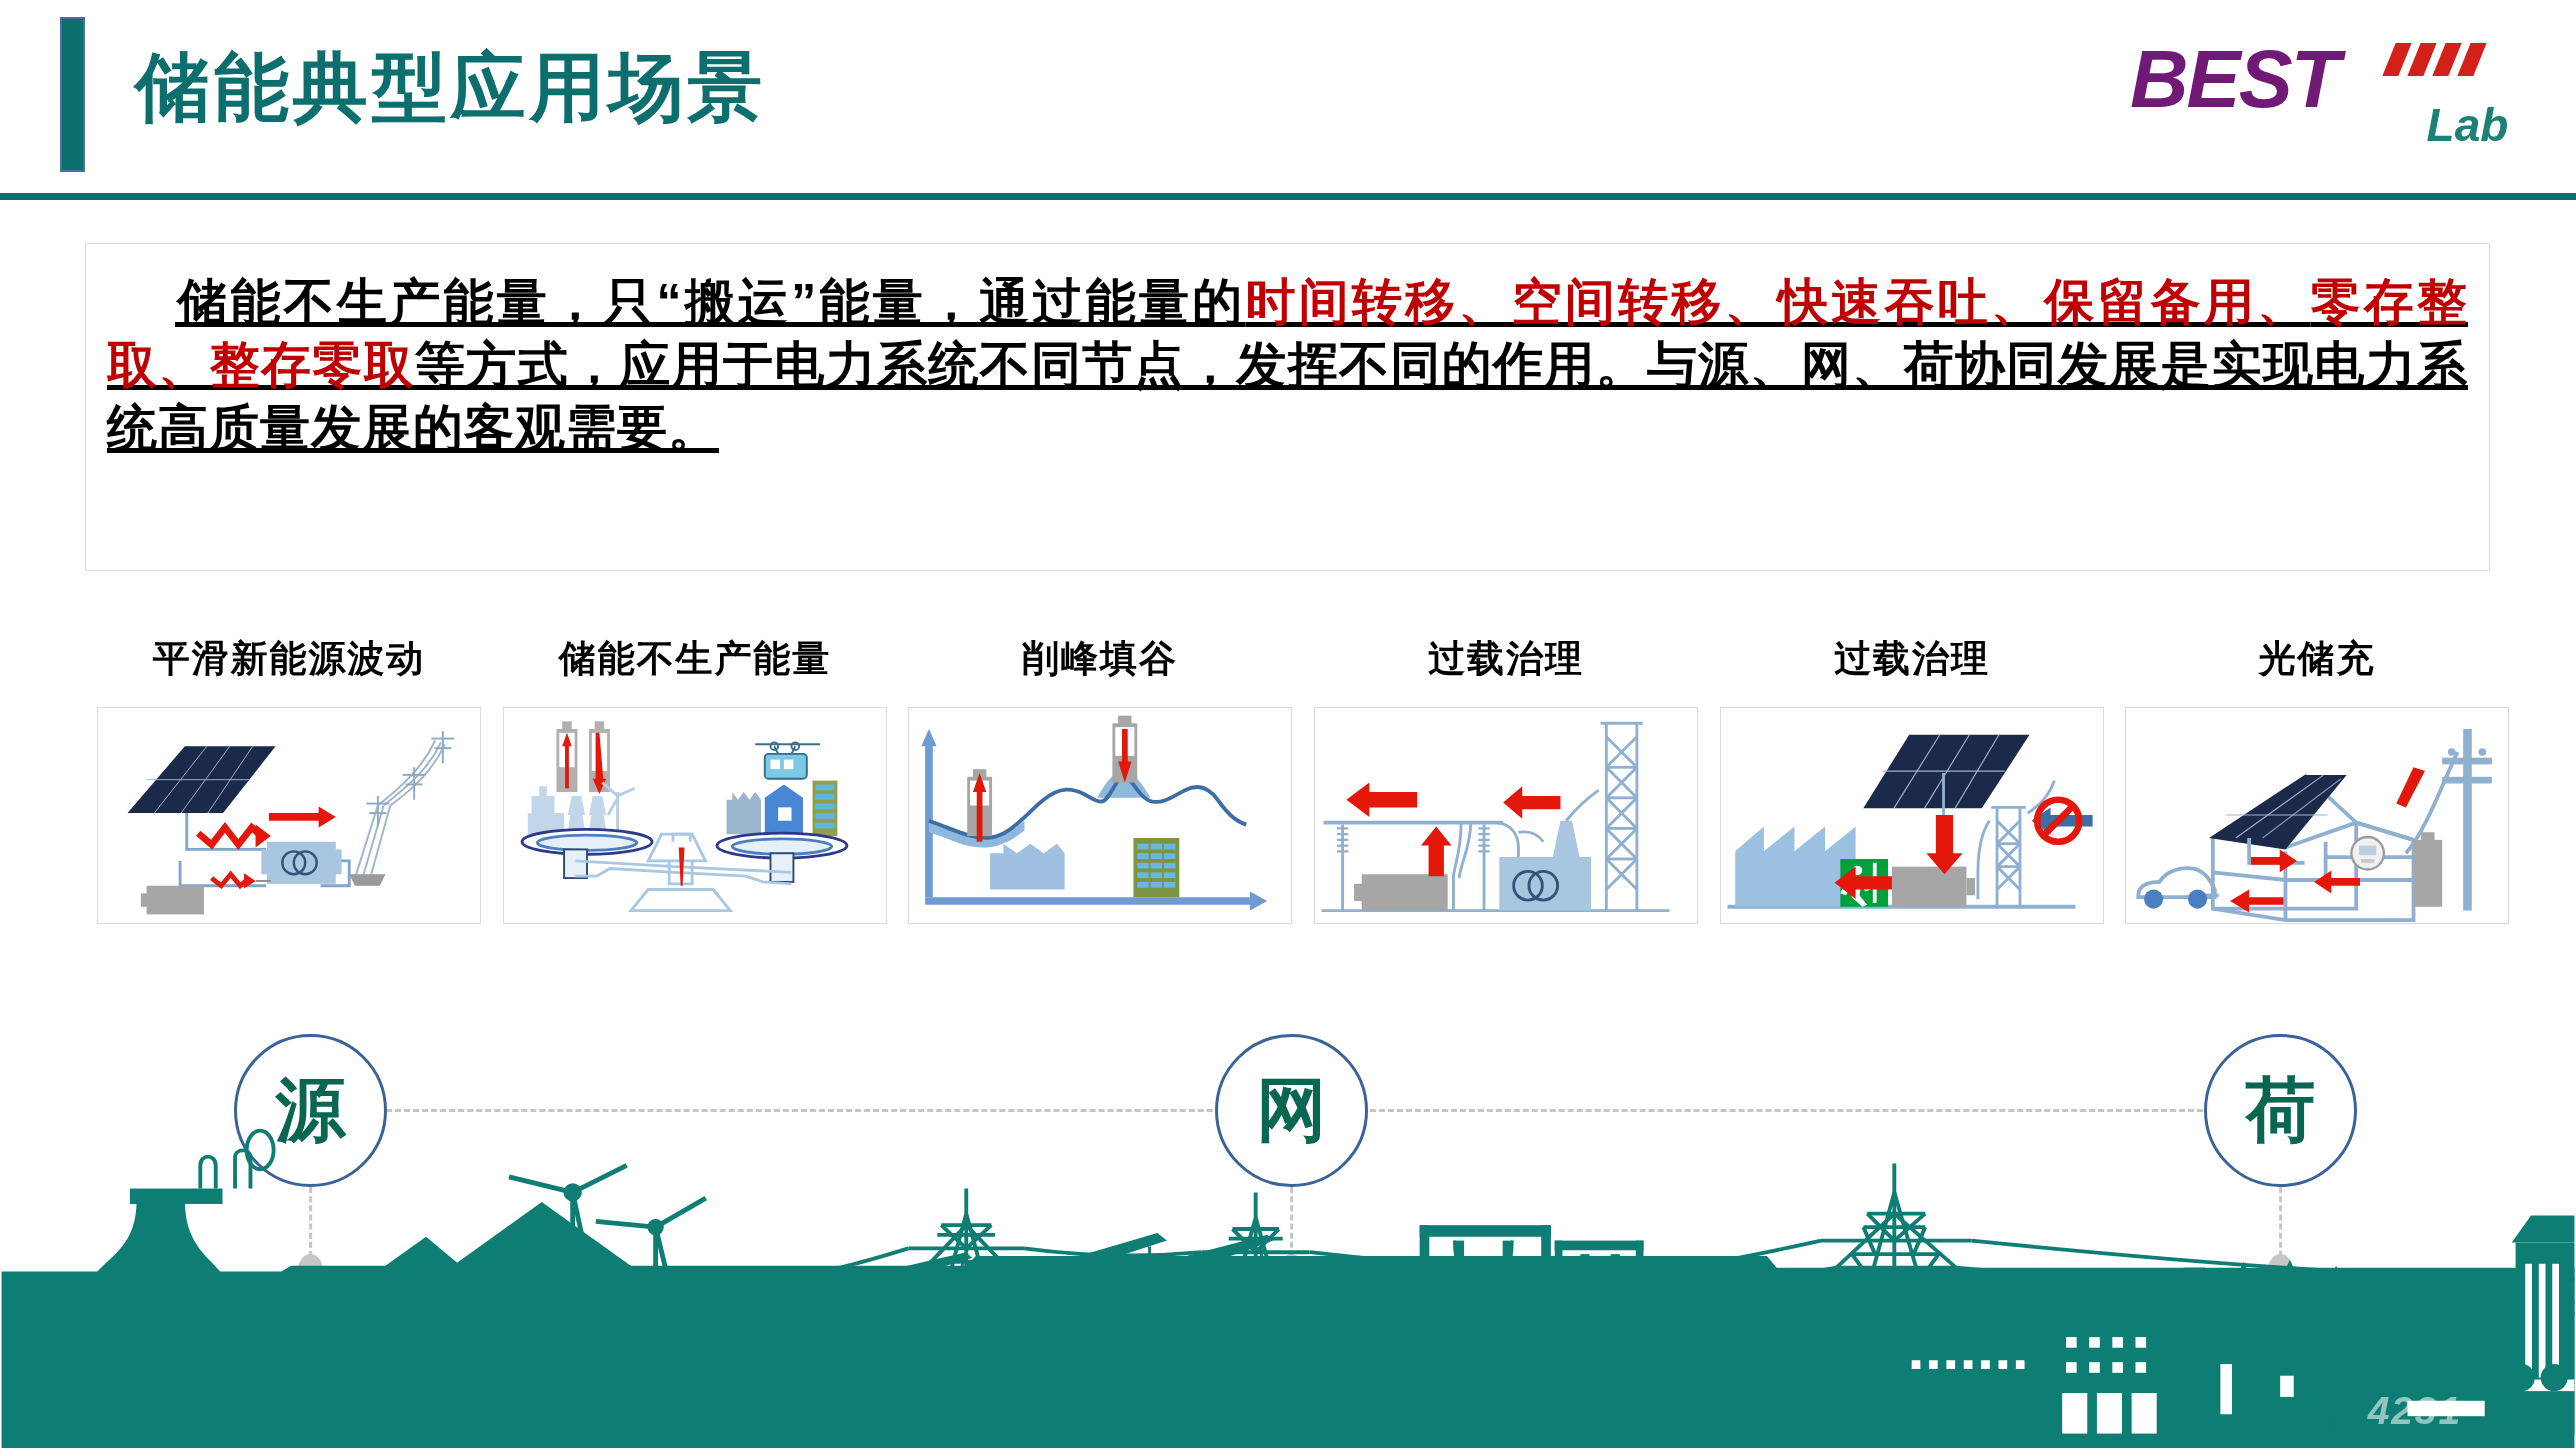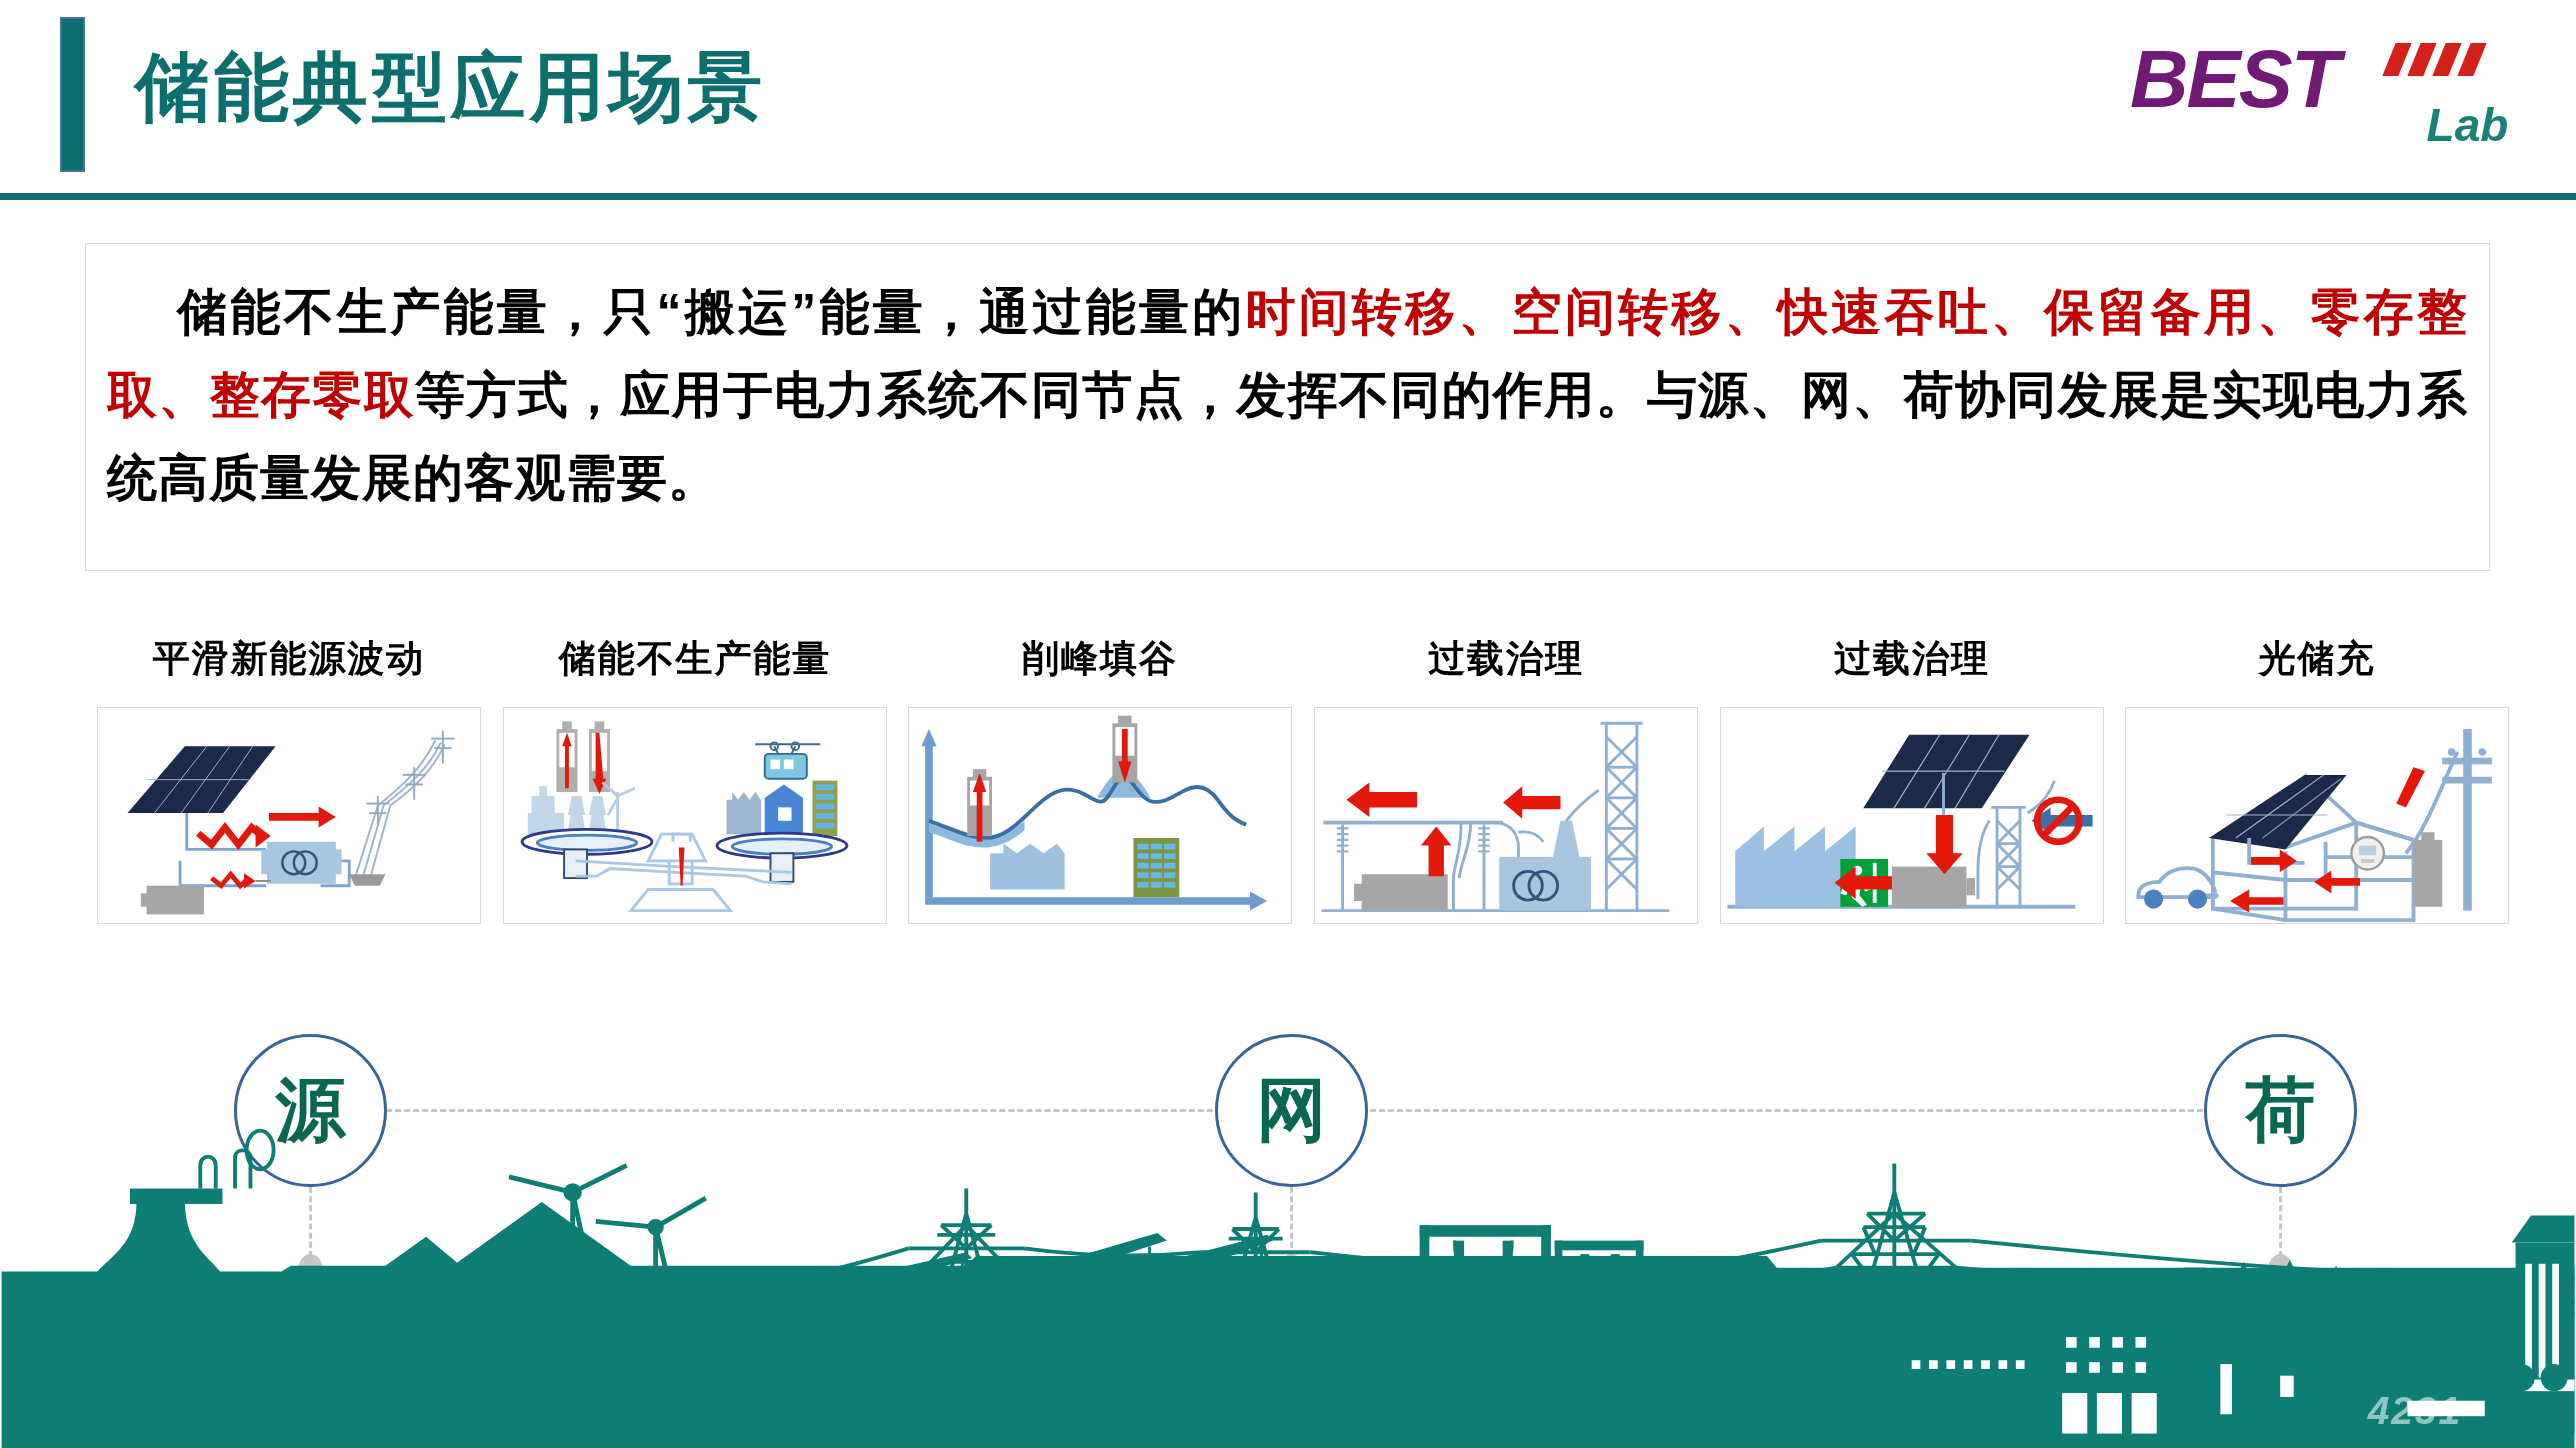--- a/index.html
+++ b/index.html
@@ -44,22 +44,22 @@
   }
 
   
   #intro-box {
     position: absolute; left: 85px; top: 243px;
     width: 2405px; height: 328px;
     border: 1.9px solid #dcdcdc; background: #fff;
     padding: 27px 21px 0 21px;
   }
   #intro-text {
-    font-size: 50px; font-weight: bold; color: #000; line-height: 83px;
-    letter-spacing: 1px; text-align: justify;
+    font-size: 50px; font-weight: bold; color: #000; line-height: 63px;
+    letter-spacing: 1px; text-align: justify; text-decoration: underline;
   }
   #intro-text .ind { display: inline-block; width: 68px; }
   #intro-text .hl { color: #c00000; }
 
   
   #cards { position: absolute; left: 97px; top: 637px; width: 2415px; height: 319px; }
   .card { position: absolute; top: 0; width: 324px; height: 319px; }
   .card-label {
     position: absolute; left: 0; top: 0; width: 384px;
     text-align: center; font-size: 37px; font-weight: bold; color: #000;

